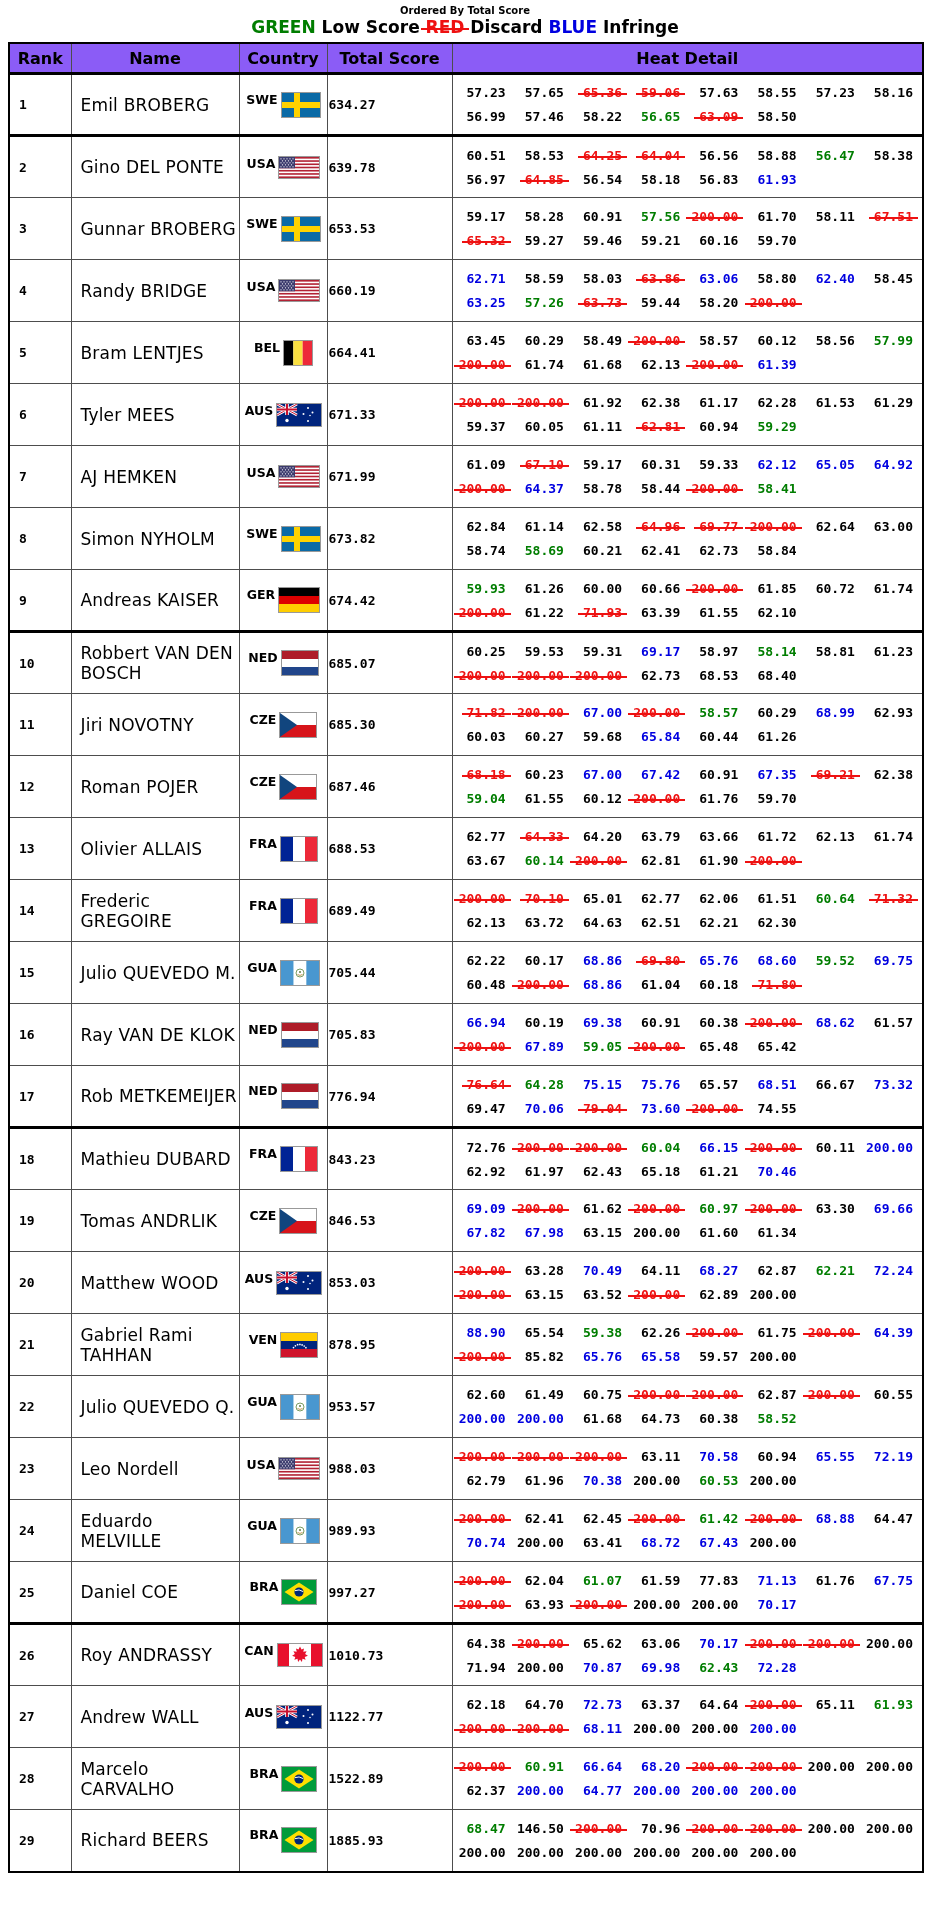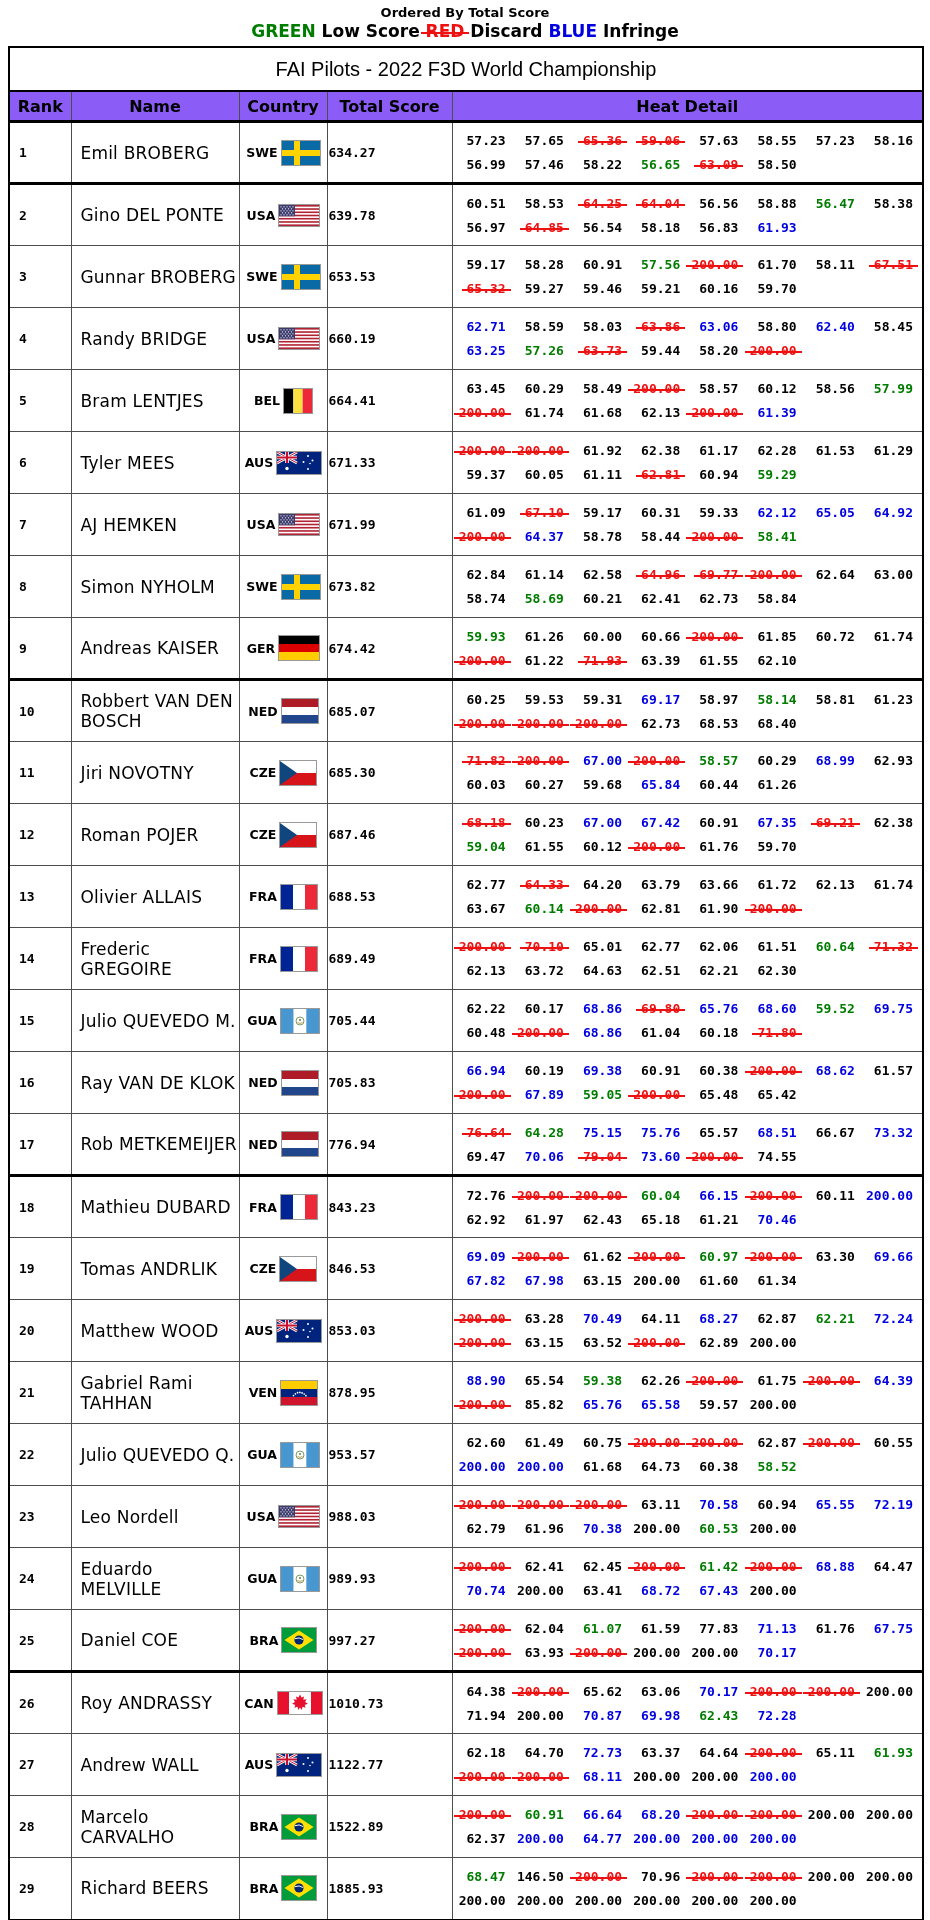--- a/index.html
+++ b/index.html
@@ -1,35 +1,35 @@
 <!DOCTYPE html>
 <html><head>
 <meta charset="utf-8">
 <style>
   html,body{margin:0;padding:0;background:#fff;}
   body{width:930px;height:1920px;overflow:hidden;font-family:"DejaVu Sans","Liberation Sans",sans-serif;color:#000;}
-  .top-note{margin-top:5px;text-align:center;font-size:13px;font-weight:bold;}
+  .top-note{margin-top:5px;text-align:center;font-size:10px;font-weight:bold;}
   .legend{text-align:center;font-size:17px;font-weight:bold;margin-top:1px;}
   .lg-green{color:#007d00;}
   .lg-blue{color:#0000e0;}
   .cr{color:#ee1111;}
   .cg{color:#007d00;}
   .cb{color:#0000e0;}
   .v{position:relative;display:inline-block;}
   .cr .v::after{content:"";position:absolute;left:-5px;right:-5px;top:55%;border-top:2px solid currentColor;}
   table{border-collapse:collapse;table-layout:fixed;width:914px;margin:5px 0 0 8px;border:2px solid #000;}
   td,th{border:1px solid #4d4d4d;vertical-align:middle;overflow:hidden;}
   .title-row td{height:40px;text-align:center;font-family:"Liberation Sans",sans-serif;font-size:20px;font-weight:normal;border-bottom:2px solid #000;}
   thead th.colhead{height:26px;font-size:16px;font-weight:bold;border-bottom:3px solid #000;background:#8b5cf6;}
   tbody tr{height:62px;}
   tbody tr.group-end td{border-bottom:3px solid #000;}
   td.rank{font-family:"DejaVu Sans Mono",monospace;font-weight:bold;font-size:13px;padding-left:9px;}
   td.name{font-weight:normal;font-size:17px;padding-left:9px;letter-spacing:0.2px;}
   td.country{padding:0;}
-  .cwrap{display:flex;align-items:center;justify-content:center;gap:4px;}
+  .cwrap{display:flex;align-items:flex-start;justify-content:center;gap:4px;}
   .ccode{font-weight:bold;font-size:12.5px;line-height:13px;}
   .flag svg{display:block;outline:1px solid #999;}
   td.total{text-align:left;font-family:"DejaVu Sans Mono",monospace;font-weight:bold;font-size:13px;}
   td.heat{padding:0 2px;}
   .hline{display:grid;grid-template-columns:repeat(8,1fr);}
   .hline + .hline{margin-top:7px;}
   .score{text-align:right;padding-right:7px;font-family:"DejaVu Sans Mono",monospace;font-weight:bold;font-size:13px;line-height:17px;white-space:nowrap;}
 </style>
 </head>
 <body>
@@ -39,23 +39,20 @@
 
 <table>
   <colgroup>
     <col style="width:62px">
       <col style="width:168px">
       <col style="width:88px">
       <col style="width:125px">
       <col style="width:471px">
   </colgroup>
   <thead>
-    <tr class="title-row">
-      <td colspan="5">FAI Pilots - 2022 F3D World Championship</td>
-    </tr>
     <tr>
       <th class="colhead">Rank</th>
       <th class="colhead">Name</th>
       <th class="colhead">Country</th>
       <th class="colhead">Total Score</th>
       <th class="colhead">Heat Detail</th>
     </tr>
   </thead>
   <tbody>
       <tr class="group-end">

